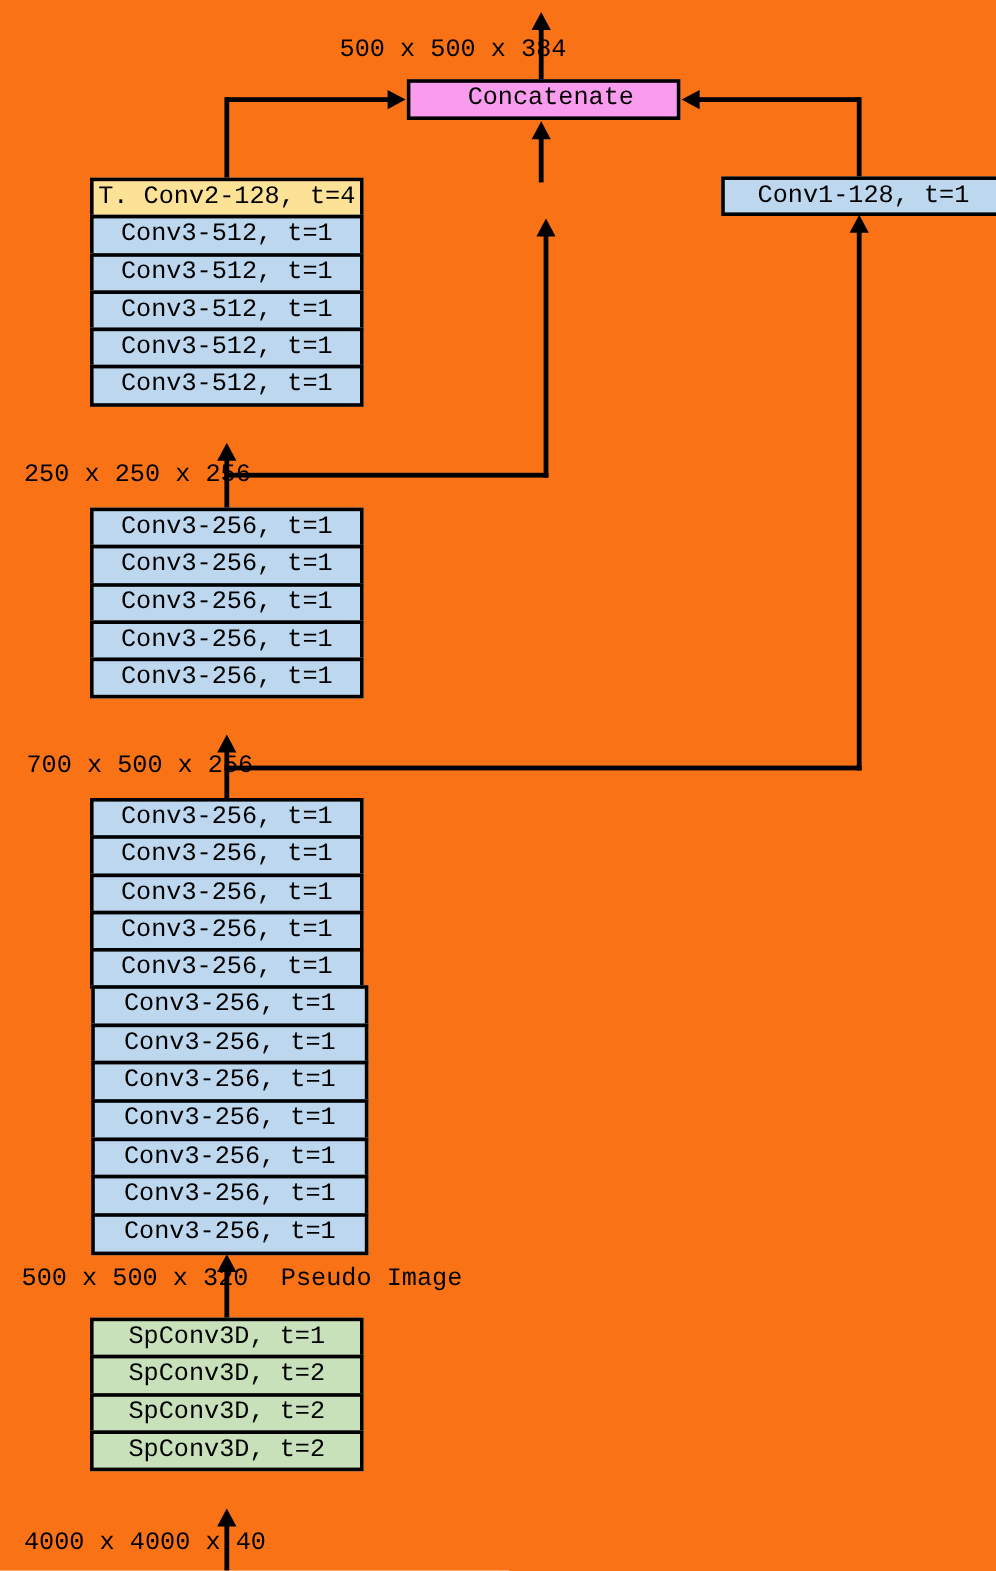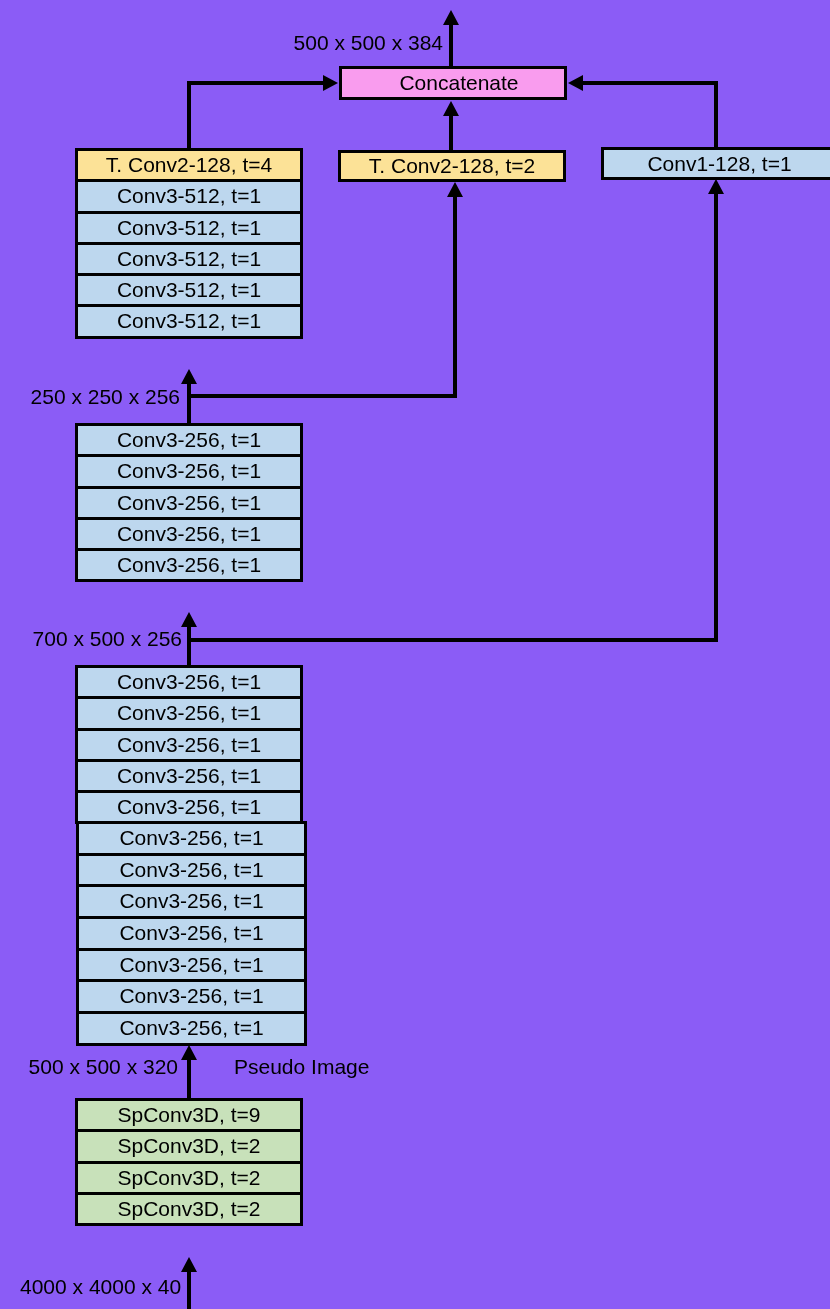--- a/index.html
+++ b/index.html
@@ -1,18 +1,18 @@
 <!DOCTYPE html>
 <html><head>
 <meta charset="utf-8">
 <style>
   html,body{margin:0;padding:0;background:#ffffff;}
   .canvas{
-    position:relative;width:830px;height:1309px;background:#8b5cf6;
-    overflow:hidden;font-family:Liberation Sans, sans-serif;color:#000;
+    position:relative;width:830px;height:1309px;background:#f97316;
+    overflow:hidden;font-family:Liberation Mono, monospace;color:#000;
   }
   
   .box{
     position:absolute;box-sizing:border-box;border:3px solid #000;
     text-align:center;font-size:21px;white-space:nowrap;
   }
   .stack{position:absolute;}
   .row{
     box-sizing:border-box;height:34.3px;margin-top:-3px;border:3px solid #000;
     text-align:center;font-size:21px;line-height:28px;white-space:nowrap;
@@ -76,21 +76,20 @@
 
   <div class="lbl ralign" style="left:283px;top:31px;width:160px;">500 x 500 x 384</div>
   <div class="lbl ralign" style="left:20px;top:385px;width:160px;">250 x 250 x 256</div>
   <div class="lbl ralign" style="left:22px;top:627px;width:160px;">700 x 500 x 256</div>
   <div class="lbl ralign" style="left:18px;top:1055px;width:160px;">500 x 500 x 320</div>
   <div class="lbl" style="left:202px;top:1055px;width:160px;margin-left:32px;">Pseudo Image</div>
   <div class="lbl ralign" style="left:20px;top:1275px;width:160px;text-align:right;">4000 x 4000 x 40</div>
 
   <div class="box pink" style="left:339px;top:66px;width:228px;height:34px;line-height:28px;padding-left:12px;">Concatenate</div>
 
-  <div class="box yellow" style="left:338px;top:150px;width:228px;height:32px;line-height:26px;">T. Conv2-128, t=2</div>
 
   <div class="box blue" style="left:601px;top:147px;width:237px;height:33px;line-height:27px;">Conv1-128, t=1</div>
 
   <div class="stack" style="left:75px;top:148px;width:228px;">
     <div class="row yellow">T. Conv2-128, t=4</div>
     <div class="row blue">Conv3-512, t=1</div>
     <div class="row blue">Conv3-512, t=1</div>
     <div class="row blue">Conv3-512, t=1</div>
     <div class="row blue">Conv3-512, t=1</div>
     <div class="row blue">Conv3-512, t=1</div>
@@ -116,19 +115,19 @@
     <div class="row blue">Conv3-256, t=1</div>
     <div class="row blue">Conv3-256, t=1</div>
     <div class="row blue">Conv3-256, t=1</div>
     <div class="row blue">Conv3-256, t=1</div>
     <div class="row blue">Conv3-256, t=1</div>
     <div class="row blue">Conv3-256, t=1</div>
     <div class="row blue">Conv3-256, t=1</div>
   </div>
 
   <div class="stack" style="left:75px;top:1098px;width:228px;">
-    <div class="row green">SpConv3D, t=9</div>
+    <div class="row green">SpConv3D, t=1</div>
     <div class="row green">SpConv3D, t=2</div>
     <div class="row green">SpConv3D, t=2</div>
     <div class="row green">SpConv3D, t=2</div>
   </div>
 
 </div>
 
 </body></html>

